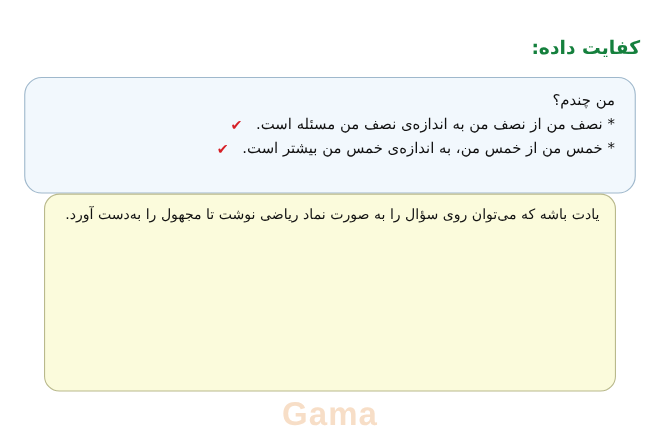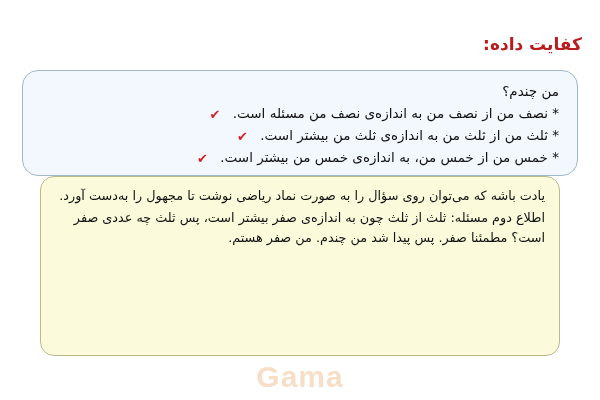--- a/index.html
+++ b/index.html
@@ -20,21 +20,21 @@
     inset: 0;
     padding: 0;
   }
 
   .title {
     position: absolute;
     top: 34px;
     right: 18px;
     font-size: 17px;
     font-weight: bold;
-    color: #b91c1c;
+    color: #15803d;
     letter-spacing: 0;
     direction: rtl;
   }
 
   .blue-card {
     position: absolute;
     top: 70px;
     left: 22px;
     right: 22px;
     height: 106px;
@@ -124,32 +124,27 @@
     <div class="blue-lines">
       <div class="line">
         <span>من چندم؟</span>
         <span class="check"></span>
       </div>
       <div class="line">
         <span>* نصف من از نصف من به اندازه‌ی نصف من مسئله است.</span>
         <span class="check">✔</span>
       </div>
       <div class="line">
-        <span>* ثلث من از ثلث من به اندازه‌ی ثلث من بیشتر است.</span>
-        <span class="check">✔</span>
-      </div>
-      <div class="line">
         <span>* خمس من از خمس من، به اندازه‌ی خمس من بیشتر است.</span>
         <span class="check">✔</span>
       </div>
     </div>
   </div>
 
   <div class="yellow-card">
     <div class="yellow-text">
       <p>یادت باشه که می‌توان روی سؤال را به صورت نماد ریاضی نوشت  تا مجهول را به‌دست آورد.</p>
-      <p>اطلاع دوم مسئله: ثلث از ثلث چون به اندازه‌ی صفر بیشتر است، پس ثلث چه عددی صفر است؟ مطمئنا صفر. پس پیدا شد من چندم. من صفر هستم.</p>
     </div>
   </div>
 
   <div class="watermark">Gama</div>
 
 </div>
 
 </body></html>

